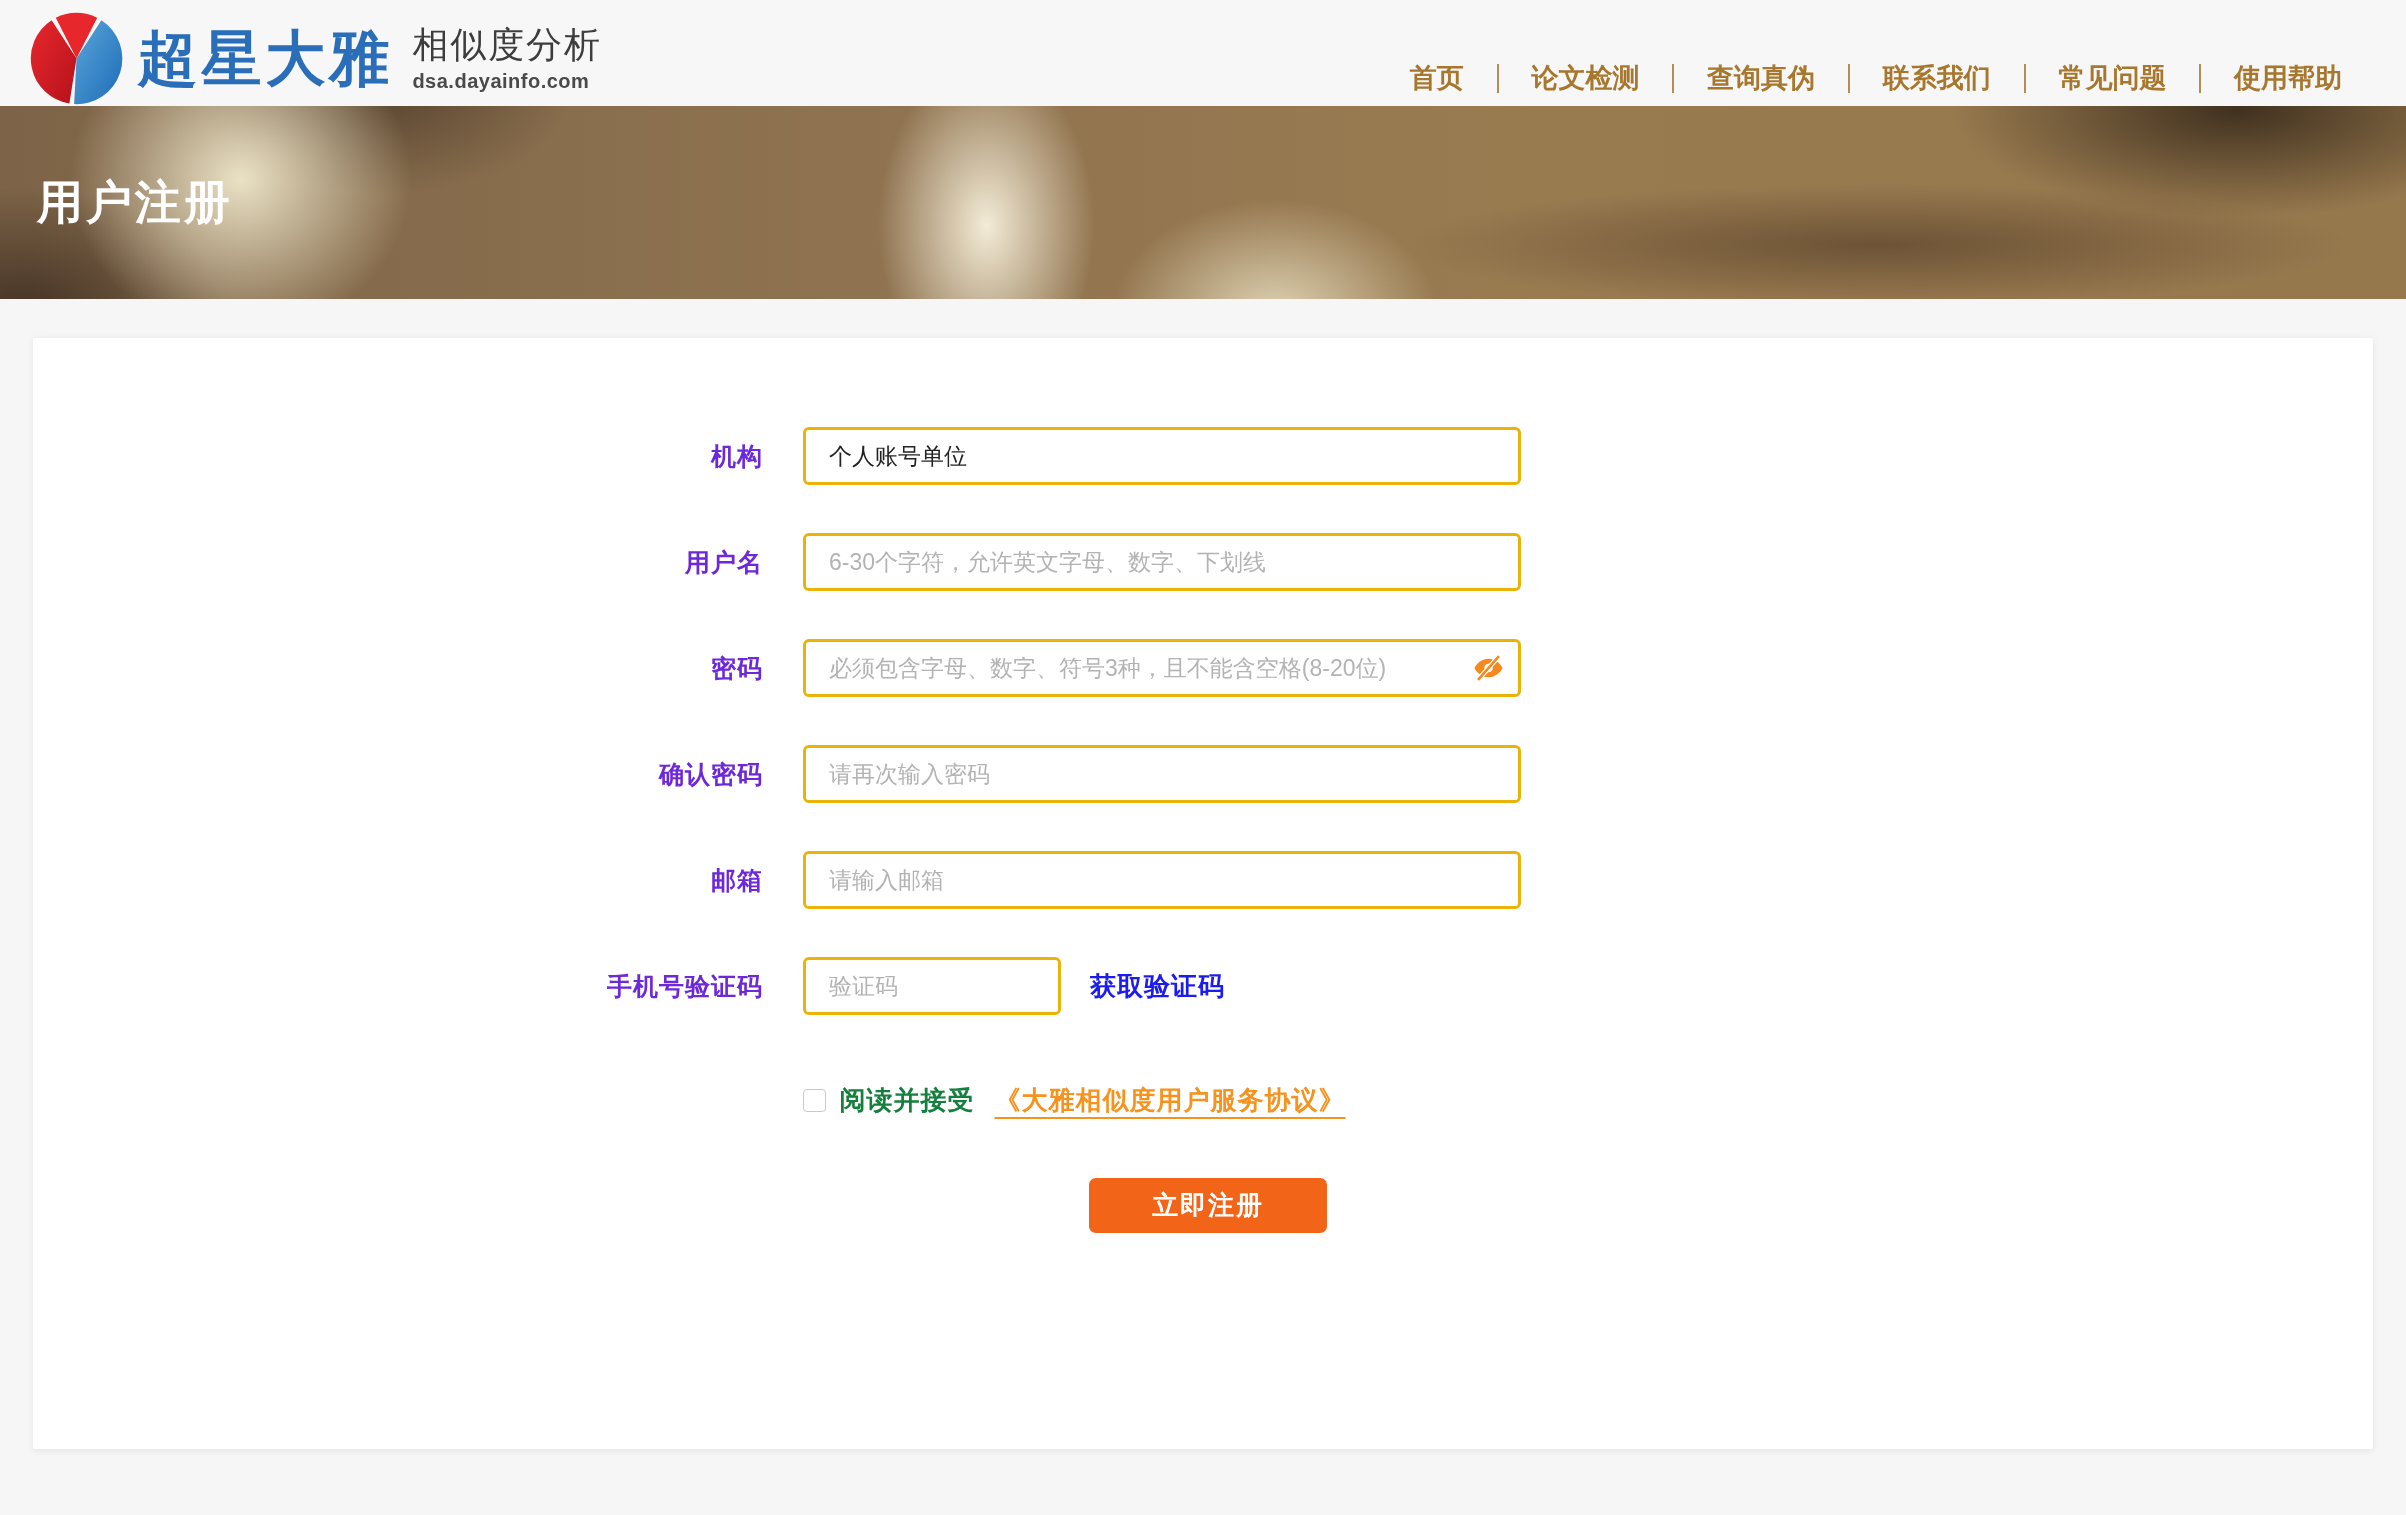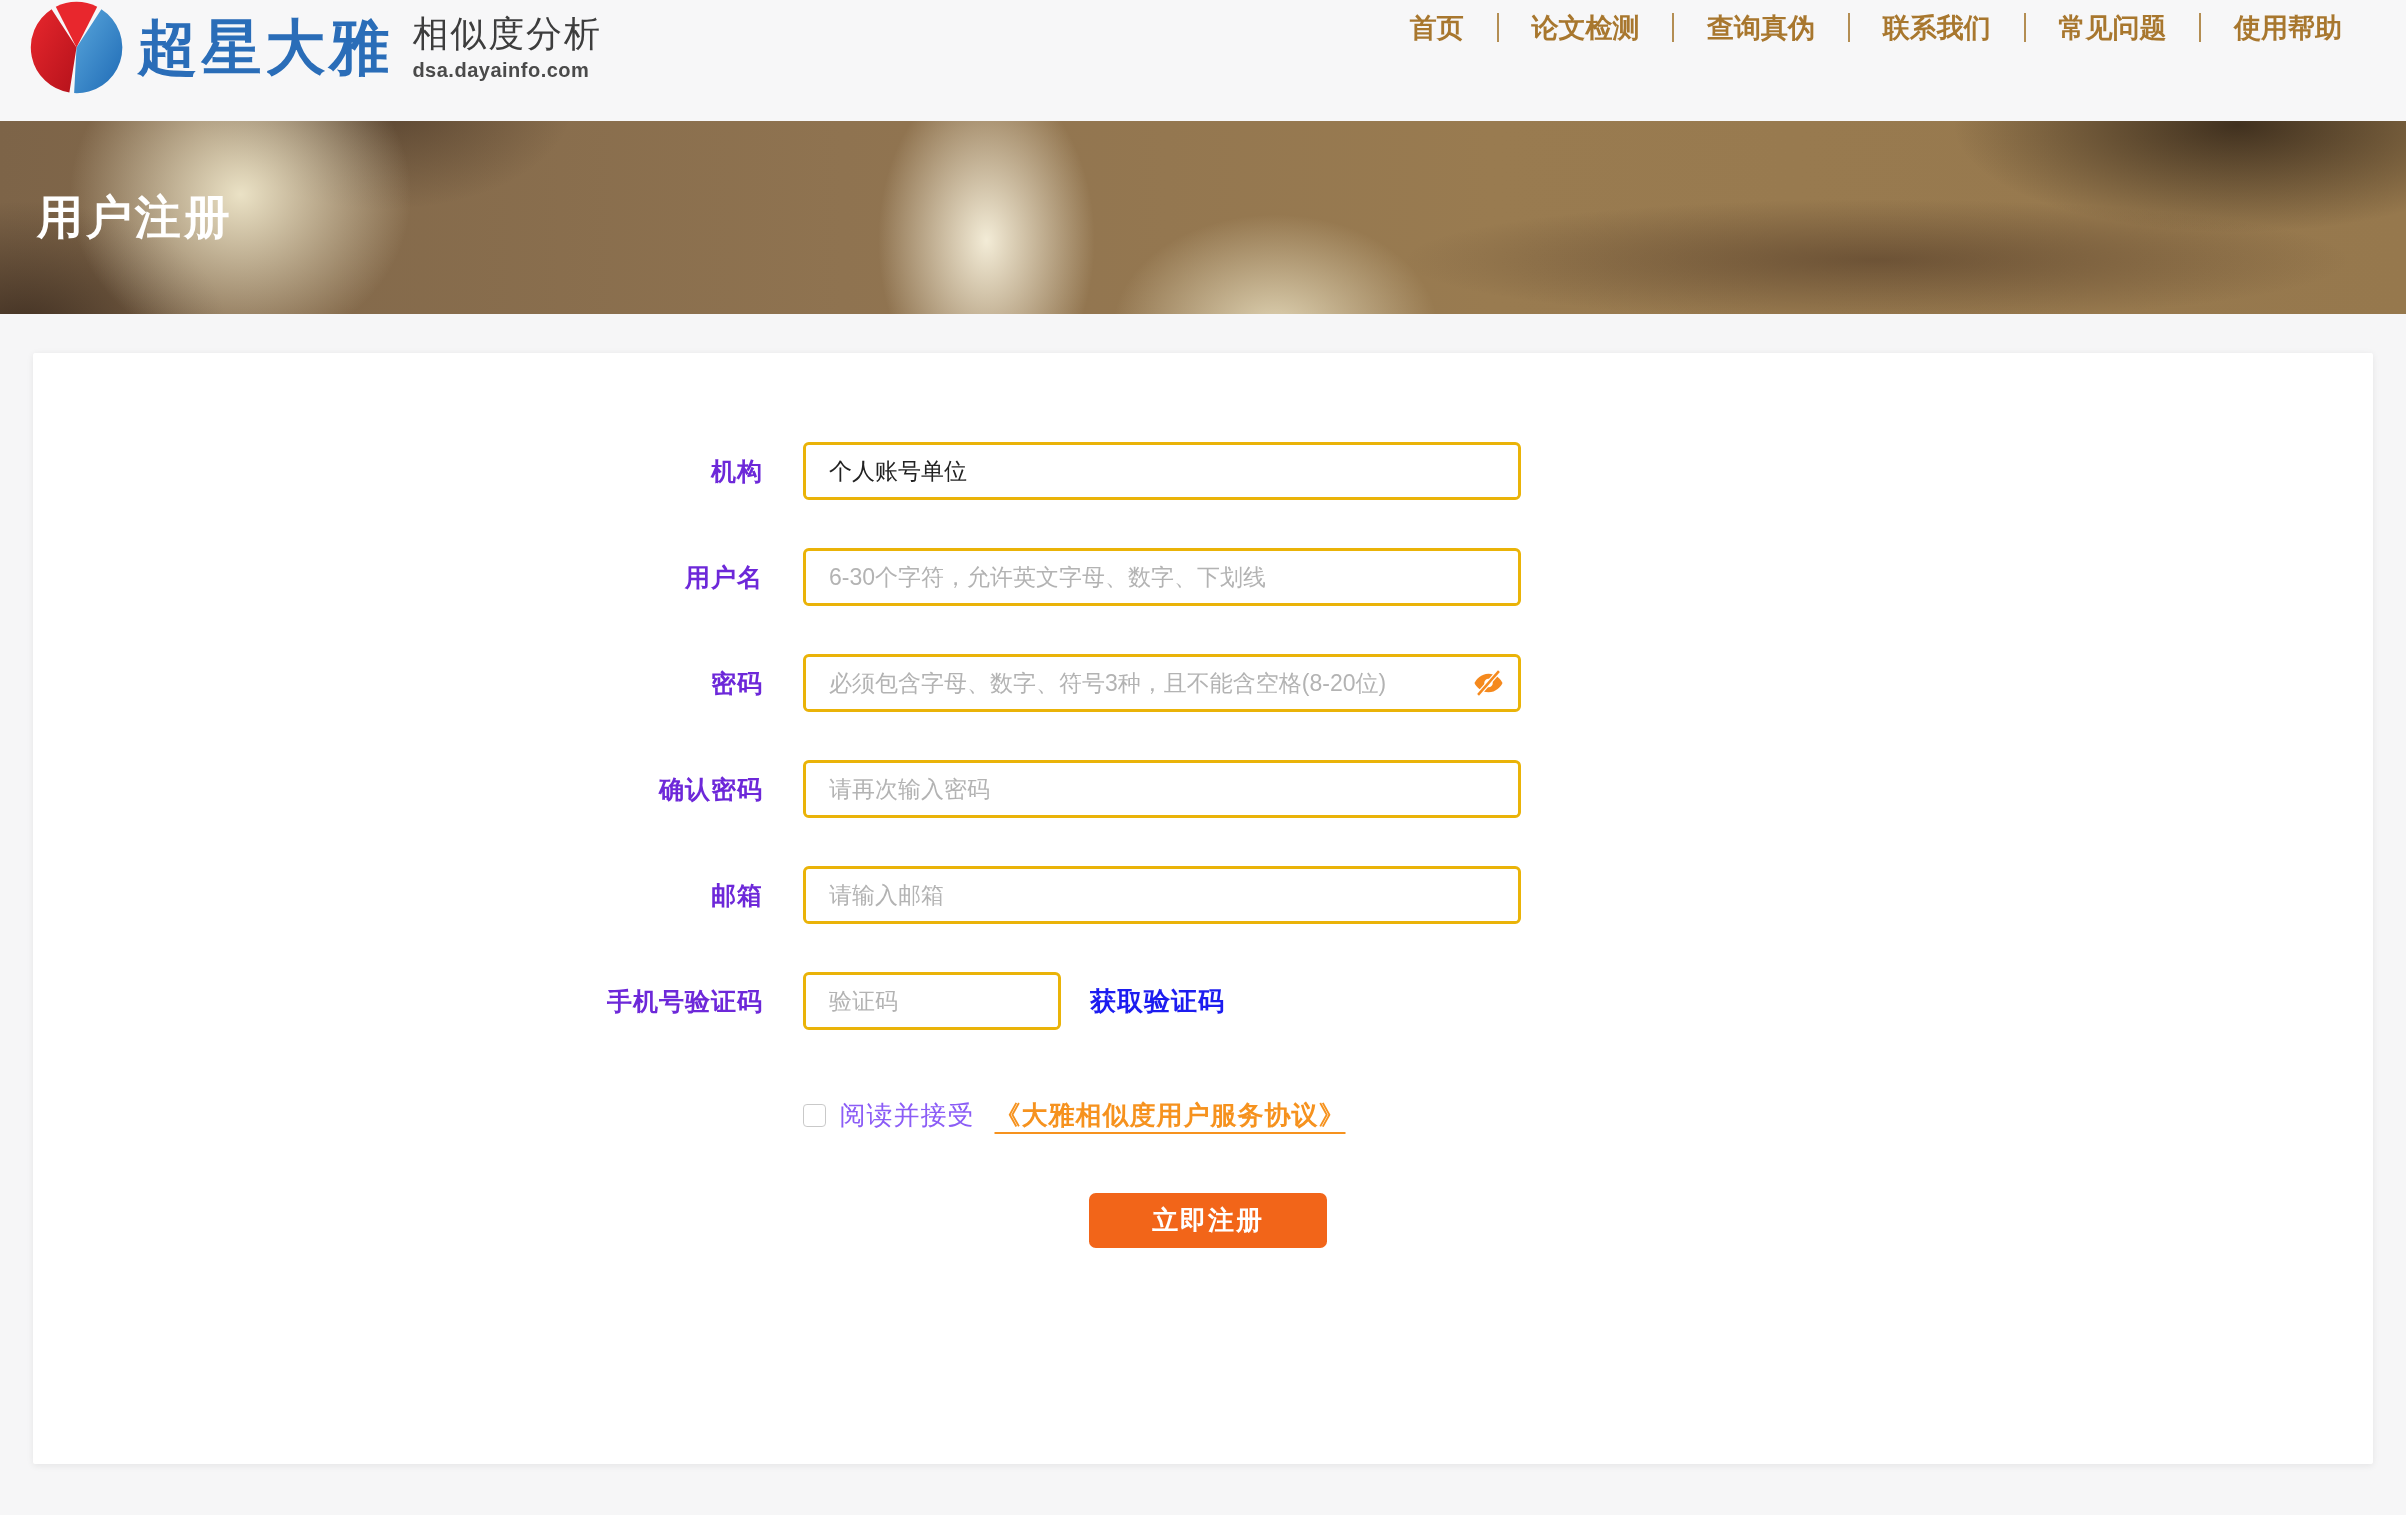--- a/index.html
+++ b/index.html
@@ -5,22 +5,22 @@
   * { margin:0; padding:0; box-sizing:border-box; }
   html,body { width:2406px; height:1516px; overflow:hidden; }
   body {
     font-family:"Liberation Sans","DejaVu Sans",sans-serif;
     background:#f6f6f7;
     position:relative;
   }
 
   
   .header {
-    height:121px; background:#f7f7f8;
-    display:flex; align-items:flex-start; justify-content:space-between;
+    height:106px; background:#f7f7f8;
+    display:flex; align-items:flex-end; justify-content:space-between;
     padding:0 62px 0 29px;
   }
   .brand { display:flex; align-items:center; }
   .logo-mark { width:95px; height:95px; flex:0 0 auto; }
   .logo-text {
     font-size:60px; font-weight:bold; color:#2a6db8;
     letter-spacing:3.9px; margin-left:13.5px; position:relative; line-height:1;
   }
   .brand-sub { margin-left:19.3px; display:flex; flex-direction:column; justify-content:center; }
   .tagline { font-size:36px; color:#3d3d3d; letter-spacing:1.9px; line-height:1.15; }
@@ -81,21 +81,21 @@
   .sms-link {
     margin-left:29px; font-size:26px; font-weight:bold; color:#1c1cf0;
     text-decoration:none; cursor:pointer; letter-spacing:1px;
   }
 
   .agree-row { display:flex; align-items:center; margin:68px 0 0 770px; }
   .checkbox {
     width:23px; height:23px; border:1px solid #c9c9c9; border-radius:3.9px;
     background:#fff; cursor:pointer; flex:0 0 auto;
   }
-  .agree-text { font-size:26px; color:#8b5cf6; font-weight:normal; margin-left:13.5px; letter-spacing:1px; }
+  .agree-text { font-size:26px; color:#15803d; font-weight:bold; margin-left:13.5px; letter-spacing:1px; }
   .agree-link {
     font-size:26px; color:#f6921e; font-weight:bold; cursor:pointer;
     text-decoration:underline; text-underline-offset:7.7px;
     letter-spacing:1px; margin-left:20px;
   }
 
   .submit-btn {
     display:block; margin:60px 0 0 1056px; width:238px; height:55px;
     background:#f26519; color:#fff; font-size:26px; font-weight:bold;
     border:none; border-radius:6.8px; cursor:pointer; letter-spacing:1.9px;

